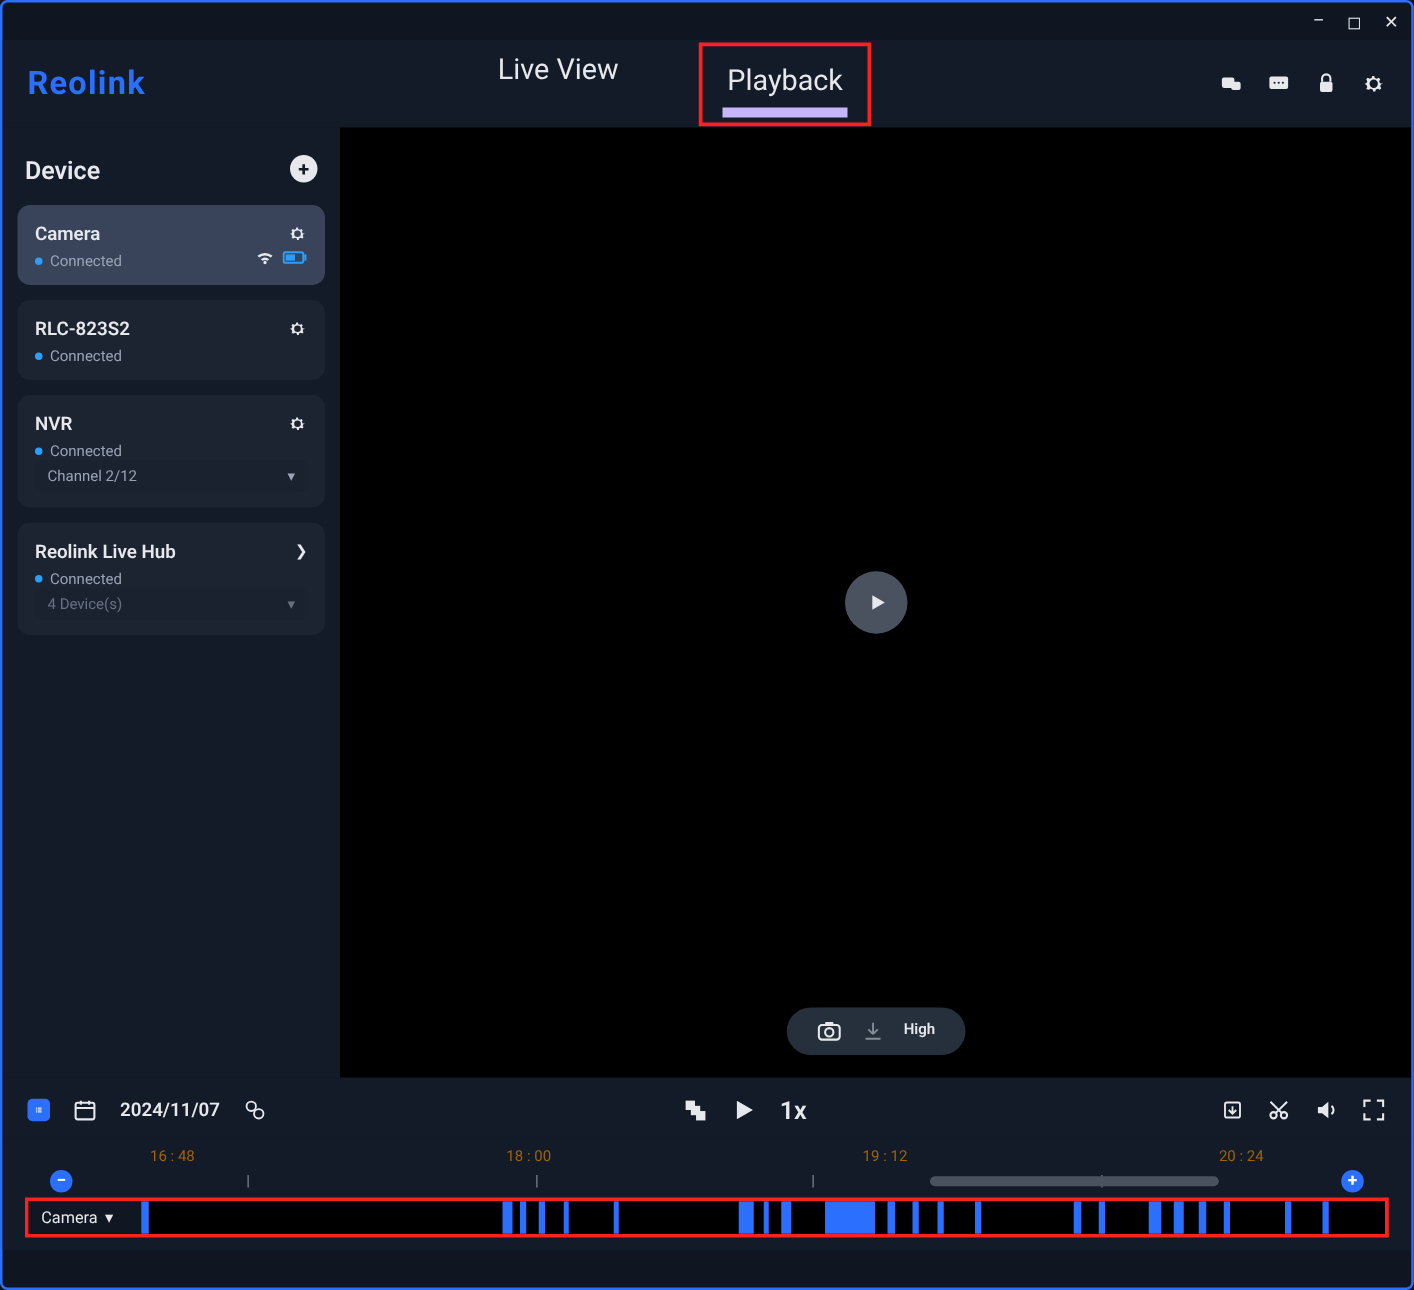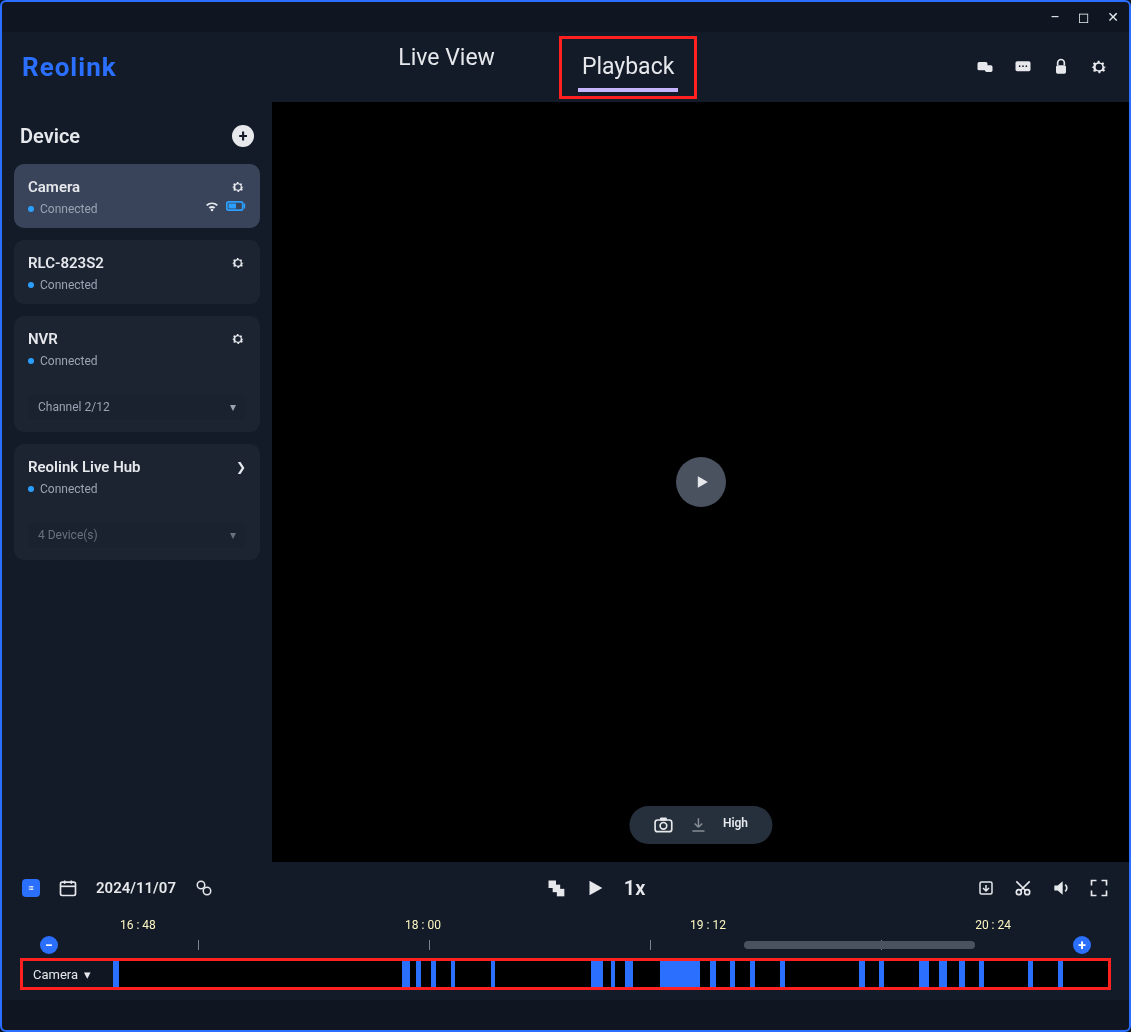--- a/index.html
+++ b/index.html
@@ -3,52 +3,52 @@
 <meta charset="utf-8">
 <style>
   *{box-sizing:border-box;margin:0;padding:0;font-family:-apple-system,BlinkMacSystemFont,"Segoe UI",Roboto,Arial,sans-serif;}
   body{background:#0f1621;color:#e6e8ec;width:1131px;height:1032px;overflow:hidden;border:2px solid #2b6fff;border-radius:6px;}
   .titlebar{height:30px;display:flex;justify-content:flex-end;align-items:center;padding:0 10px;gap:18px;}
   .titlebar span{color:#e6e8ec;cursor:pointer;font-size:14px;}
   .header{height:70px;display:flex;align-items:center;padding:0 20px;background:#131b28;text-align:center;}
   .logo{color:#2b6fff;font-size:26px;font-weight:700;letter-spacing:1px;}
   .tabs{flex:1;display:flex;justify-content:center;gap:60px;}
   .tab{color:#e6e8ec;font-size:23px;padding:8px 4px;cursor:pointer;}
-  .tab.active{border-bottom:4px solid #c4b5fd;}
+  .tab.active{border-bottom:8px solid #c4b5fd;}
   .highlight-tab{border:3px solid #ff2020;padding:6px 16px 4px 16px;}
   .header-icons{display:flex;gap:18px;align-items:center;}
   .header-icons svg,.header-icons span{width:20px;height:20px;cursor:pointer;fill:#e6e8ec;}
   .content{display:flex;height:760px;}
   .sidebar{width:270px;padding:12px;background:#131b28;}
-  .side-header{display:flex;justify-content:space-between;align-items:center;padding:10px 6px 16px 6px;}
+  .side-header{display:flex;justify-content:space-between;padding:10px 6px 16px 6px;}
   .side-header h2{font-size:20px;font-weight:600;}
   .add-btn{width:22px;height:22px;border-radius:50%;background:#e6e8ec;color:#131b28;display:flex;align-items:center;justify-content:center;font-weight:bold;font-size:16px;cursor:pointer;}
   .device-card{background:#2a3342;border-radius:10px;padding:14px 14px 12px 14px;margin-bottom:12px;}
   .device-card.selected{background:#39445a;}
   .device-card.dark{background:#1c2432;}
   .dev-row{display:flex;justify-content:space-between;align-items:center;}
   .dev-name{font-size:15px;font-weight:600;}
   .status{font-size:12px;color:#9aa3b3;margin-top:6px;display:flex;align-items:center;gap:6px;}
   .dot{width:6px;height:6px;border-radius:50%;background:#2b9fff;display:inline-block;}
   .gear{cursor:pointer;fill:#e6e8ec;}
   .chev{cursor:pointer;color:#e6e8ec;font-size:12px;}
   .sig-icons{display:flex;gap:6px;align-items:center;}
-  .sub-row{background:#1a2230;border-radius:6px;margin-top:26px;padding:6px 10px;display:flex;justify-content:space-between;align-items:center;font-size:12px;color:#9aa3b3;cursor:pointer;gap:28px;}
+  .sub-row{background:#1a2230;border-radius:6px;margin-top:0;padding:6px 10px;display:flex;justify-content:space-between;align-items:center;font-size:12px;color:#9aa3b3;cursor:pointer;gap:28px;}
   .viewer{flex:1;background:#000;position:relative;}
   .play-center{position:absolute;top:50%;left:50%;transform:translate(-50%,-50%);width:50px;height:50px;border-radius:50%;background:#4a5260;display:flex;align-items:center;justify-content:center;cursor:pointer;}
   .play-center svg{fill:#e6e8ec;width:20px;height:20px;margin-left:3px;}
   .view-toolbar{position:absolute;bottom:18px;left:50%;transform:translateX(-50%);background:#26303d;border-radius:22px;padding:10px 24px;display:flex;gap:16px;align-items:flex-start;}
   .view-toolbar .btn{cursor:pointer;fill:#e6e8ec;color:#e6e8ec;font-size:12px;font-weight:600;}
   .controls-bar{background:#131b28;padding:14px 20px 10px 20px;display:flex;align-items:center;gap:18px;}
   .ctrl-icon{cursor:pointer;fill:#e6e8ec;}
   .ctrl-icon.blue{background:#2b6fff;padding:6px;border-radius:4px;}
   .ctrl-date{font-size:15px;font-weight:600;}
   .ctrl-spacer{flex:1;}
   .timeline-area{background:#131b28;padding:0 18px 10px 18px;}
-  .timeline-labels{display:flex;justify-content:space-between;padding:8px 100px 4px 100px;font-size:12px;color:#fef9c3;}
+  .timeline-labels{display:flex;justify-content:space-between;padding:8px 100px 4px 100px;font-size:12px;color:#a16207;}
   .timeline-ticks{position:relative;height:18px;margin:0 20px;}
   .timeline-ticks .tick{position:absolute;width:1px;height:10px;background:#7a8394;top:4px;}
   .zoom-btn{width:18px;height:18px;border-radius:50%;display:flex;align-items:center;justify-content:center;font-weight:bold;cursor:pointer;color:#fff;font-size:14px;}
   .zoom-out{background:#2b6fff;position:absolute;left:0;top:0;}
   .zoom-in{background:#2b6fff;position:absolute;right:0;top:0;}
   .scroll-thumb{position:absolute;height:8px;background:#4a5260;border-radius:4px;top:5px;}
   .track-wrap{border:3px solid #ff2020;margin:4px 0 0 0;padding:0;}
   .track-row{display:flex;align-items:stretch;background:#000;height:26px;}
   .track-label{background:#101622;padding:4px 10px;font-size:13px;display:flex;align-items:center;gap:6px;cursor:pointer;min-width:90px;}
   .track{flex:1;background:#000;position:relative;}

